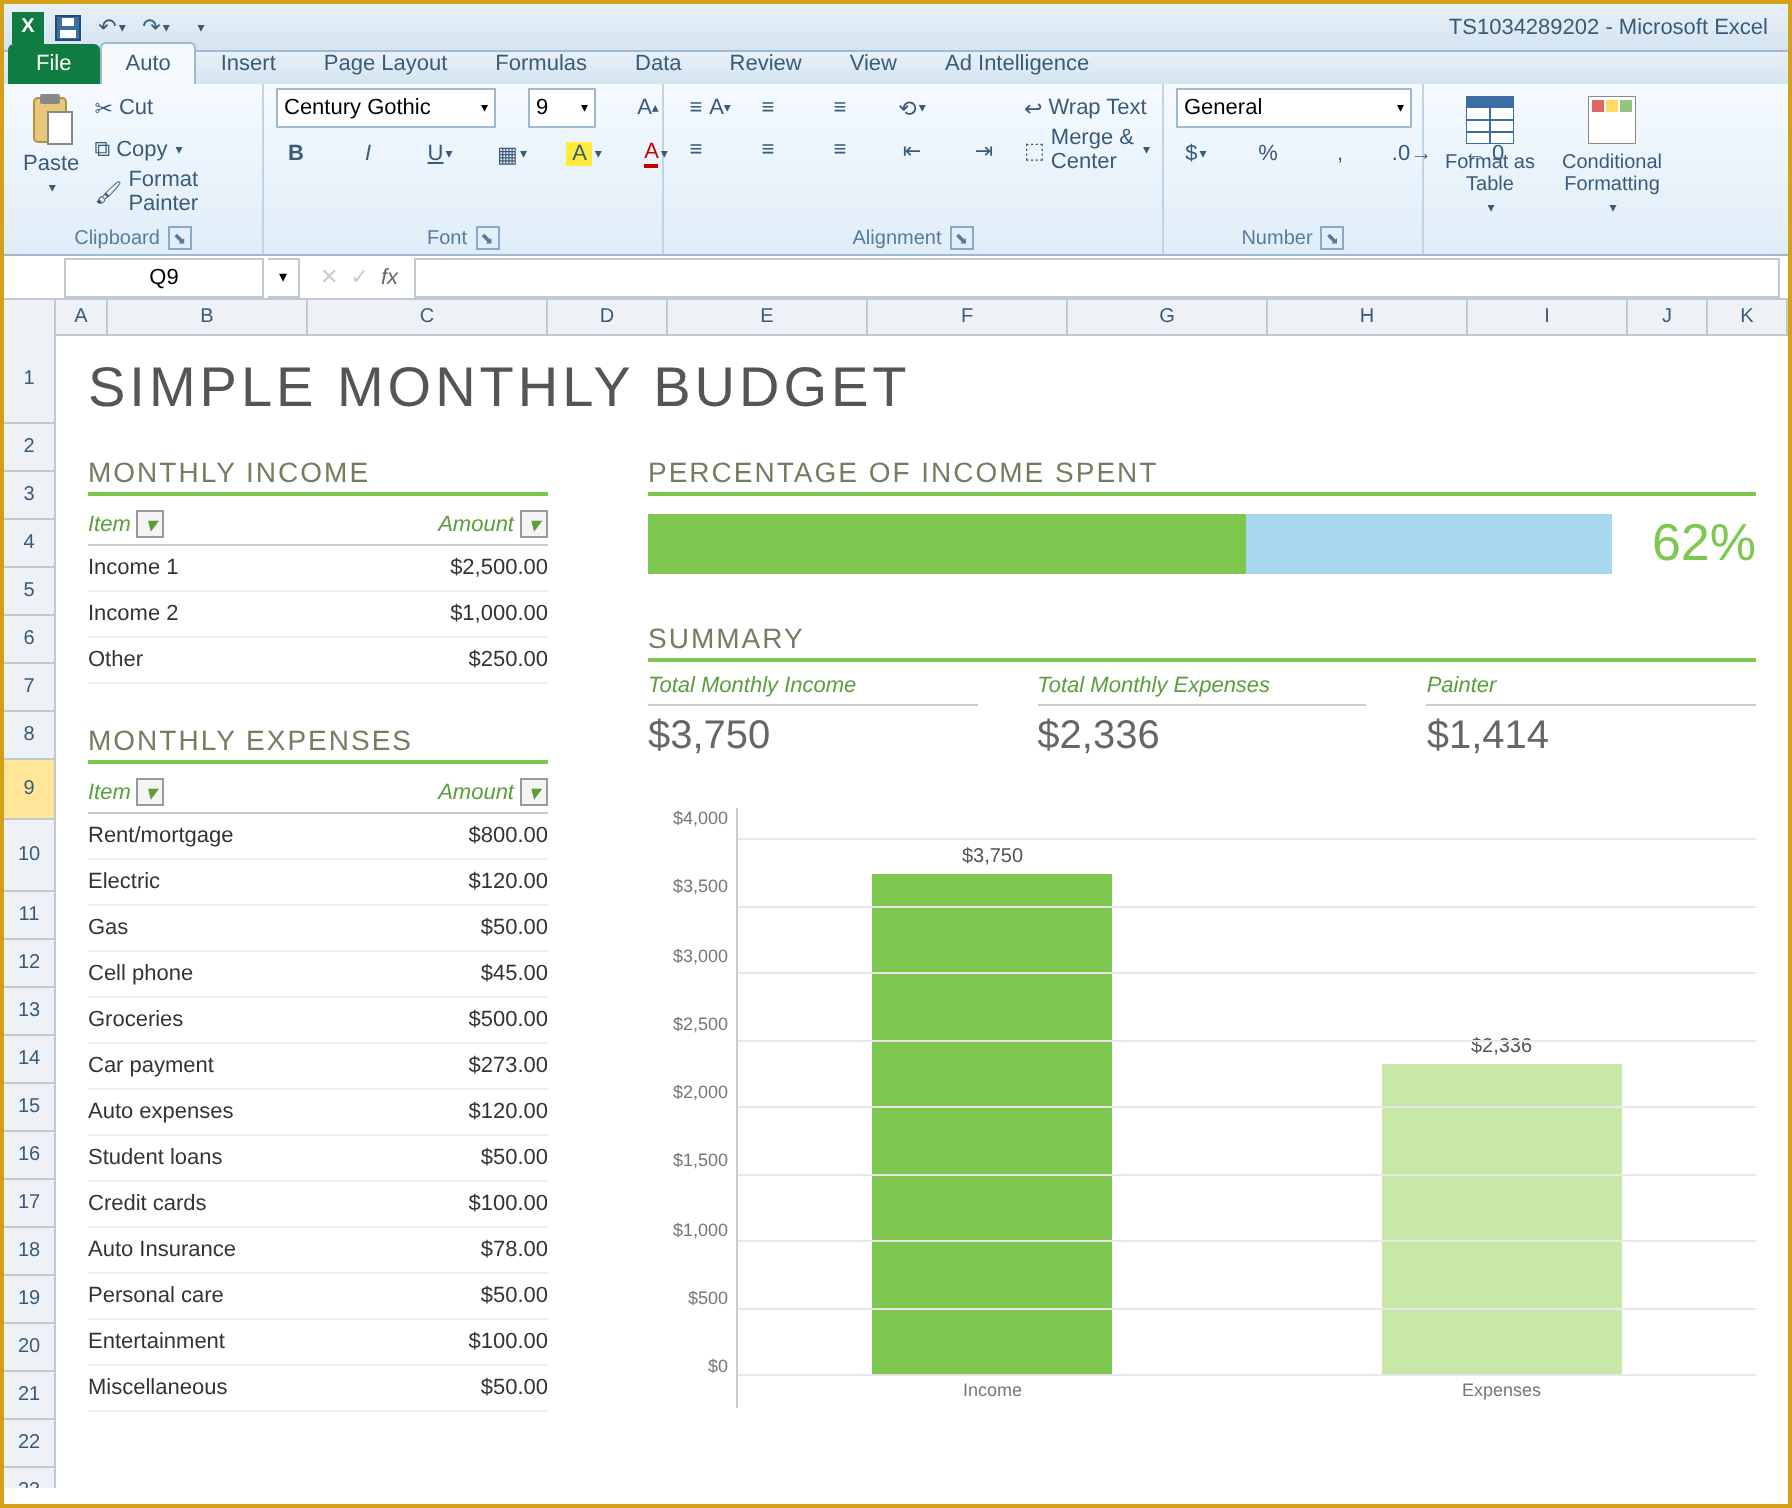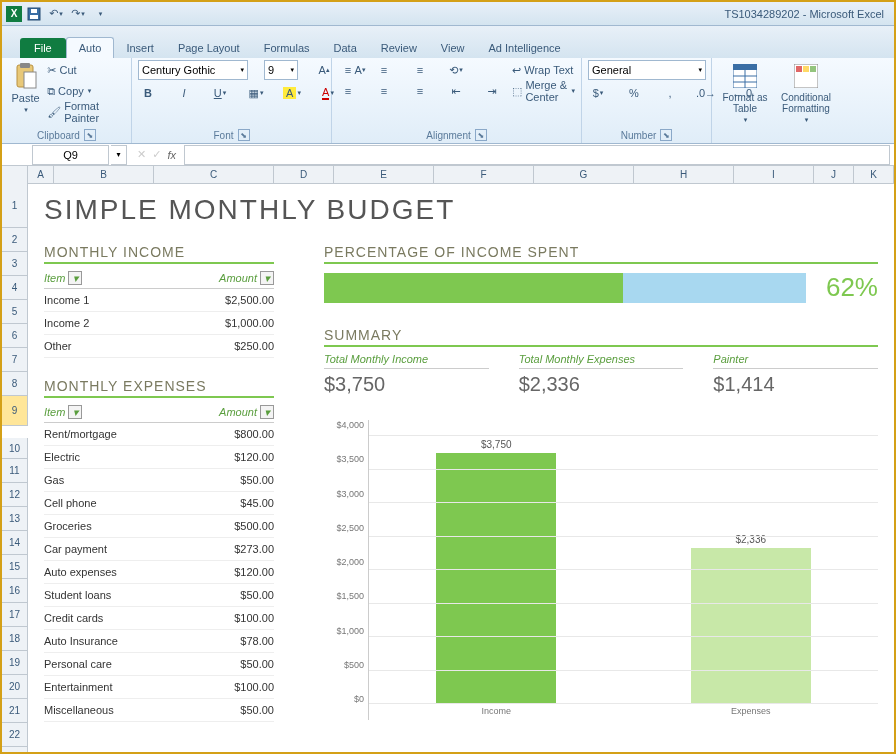--- a/index.html
+++ b/index.html
@@ -6,21 +6,21 @@
 body { width: 896px; height: 754px; background: #fff; border: 2px solid #d4a017; overflow: hidden; font-size: 11px; }
 
 
 .title-bar { height: 24px; background: linear-gradient(#e8f0f8, #d4e4f0); display: flex; align-items: center; padding: 0 4px; border-bottom: 1px solid #a0b8d0; }
 .title-left { display: flex; align-items: center; gap: 2px; }
 .app-icon { width: 16px; height: 16px; background: #107c41; display:flex; align-items:center; justify-content:center; color:#fff; font-size:10px; font-weight:bold; }
 .qat-btn { width: 20px; height: 20px; display:flex; align-items:center; justify-content:center; color:#3a5a7a; cursor:pointer; }
 .title-right { margin-left: auto; color:#3a5a7a; font-size:11px; padding-right:6px; }
 
 
-.tabs { height: 32px; background: linear-gradient(#e8f0f8, #d4e4f0); display:flex; align-items:flex-end; padding-left: 18px; }
+.tabs { height: 16px; background: linear-gradient(#e8f0f8, #d4e4f0); display:flex; align-items:flex-end; padding-left: 2px; }
 .tab { padding: 4px 12px; color:#3a5a7a; cursor:pointer; }
 .tab.file { background:#107c41; color:#fff; border-radius:3px 3px 0 0; padding:4px 14px; }
 .tab.active { background:#f5faff; border:1px solid #a0b8d0; border-bottom:none; border-radius:3px 3px 0 0; color:#3a5a7a; }
 
 
 .ribbon { height: 86px; background: linear-gradient(#f5faff, #e0edf8); border-bottom:1px solid #a0b8d0; display:flex; }
 .group { border-right:1px solid #c0d4e8; padding: 2px 6px 0 6px; display:flex; flex-direction:column; }
 .group-body { flex:1; display:flex; align-items:flex-start; gap:4px; }
 .group-label { text-align:center; font-size:10px; color:#5a7a9a; padding:2px 0; display:flex; justify-content:center; align-items:center; gap:4px; }
 .group-label .launcher { width:12px; height:12px; border:1px solid #8aa8c8; font-size:8px; display:flex; align-items:center; justify-content:center; cursor:pointer; }
@@ -28,21 +28,21 @@
 .big-btn .ic { width:28px; height:28px; display:flex; align-items:center; justify-content:center; }
 .small-row { display:flex; align-items:center; gap:3px; color:#3a5a7a; height:20px; cursor:pointer; font-size:11px; }
 .stack { display:flex; flex-direction:column; gap:1px; }
 .ctrl { height:20px; border:1px solid #a0b8d0; background:#fff; font-size:11px; padding:0 3px; display:flex; align-items:center; }
 .sq { width:20px; height:20px; border:1px solid transparent; display:flex; align-items:center; justify-content:center; cursor:pointer; color:#3a5a7a; }
 .dd { font-size:7px; margin-left:1px; }
 .hr-row { display:flex; gap:16px; }
 
 
 .fbar { height:22px; border-bottom:1px solid #c0c8d0; display:flex; align-items:center; background:#fff; }
-.name-box { width:77px; height:20px; border:1px solid #c0c8d0; margin:0 2px 0 30px; padding:0 4px; display:flex; align-items:center; justify-content:center; font-size:11px; }
+.name-box { width:100px; height:20px; border:1px solid #c0c8d0; margin:0 2px 0 30px; padding:0 4px; display:flex; align-items:center; justify-content:center; font-size:11px; }
 .name-dd { width:16px; height:20px; border:1px solid #c0c8d0; border-left:none; display:flex; align-items:center; justify-content:center; font-size:8px; cursor:pointer; }
 .fx-area { display:flex; align-items:center; margin-left:10px; gap:6px; color:#666; }
 .fx { font-style:italic; cursor:pointer; }
 
 
 .grid { position:relative; height: calc(754px - 24px - 24px - 86px - 22px - 4px); overflow:hidden; background:#fff; }
 .col-headers { height:18px; display:flex; border-bottom:1px solid #c0c8d0; }
 .row-headers { position:absolute; left:0; top:18px; width:26px; }
 .corner { width:26px; height:18px; background:#eef2f6; border-right:1px solid #c0c8d0; }
 .ch { background:#eef2f6; border-right:1px solid #c0c8d0; text-align:center; font-size:10px; color:#3a5a7a; line-height:18px; cursor:pointer; }
@@ -320,21 +320,21 @@
   <div class="row-headers" id="rowhdrs">
       <div class="rh" style="height: 44px;">1</div>
       <div class="rh" style="height: 24px;">2</div>
       <div class="rh" style="height: 24px;">3</div>
       <div class="rh" style="height: 24px;">4</div>
       <div class="rh" style="height: 24px;">5</div>
       <div class="rh" style="height: 24px;">6</div>
       <div class="rh" style="height: 24px;">7</div>
       <div class="rh" style="height: 24px;">8</div>
       <div class="rh sel" style="height: 30px;">9</div>
-      <div class="rh" style="height: 21px; margin-top: 12px;">10</div>
+      <div class="rh" style="height: 36px;">10</div>
       <div class="rh" style="height: 24px;">11</div>
       <div class="rh" style="height: 24px;">12</div>
       <div class="rh" style="height: 24px;">13</div>
       <div class="rh" style="height: 24px;">14</div>
       <div class="rh" style="height: 24px;">15</div>
       <div class="rh" style="height: 24px;">16</div>
       <div class="rh" style="height: 24px;">17</div>
       <div class="rh" style="height: 24px;">18</div>
       <div class="rh" style="height: 24px;">19</div>
       <div class="rh" style="height: 24px;">20</div>

